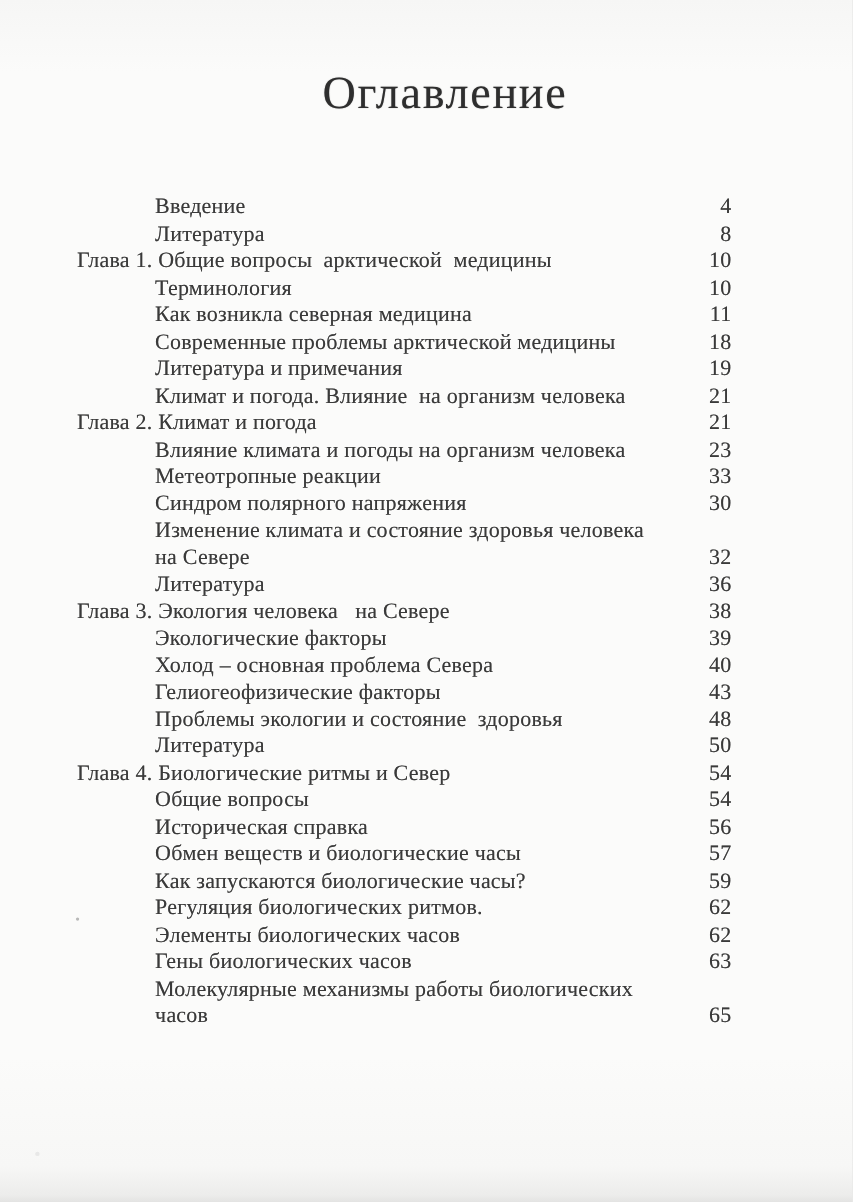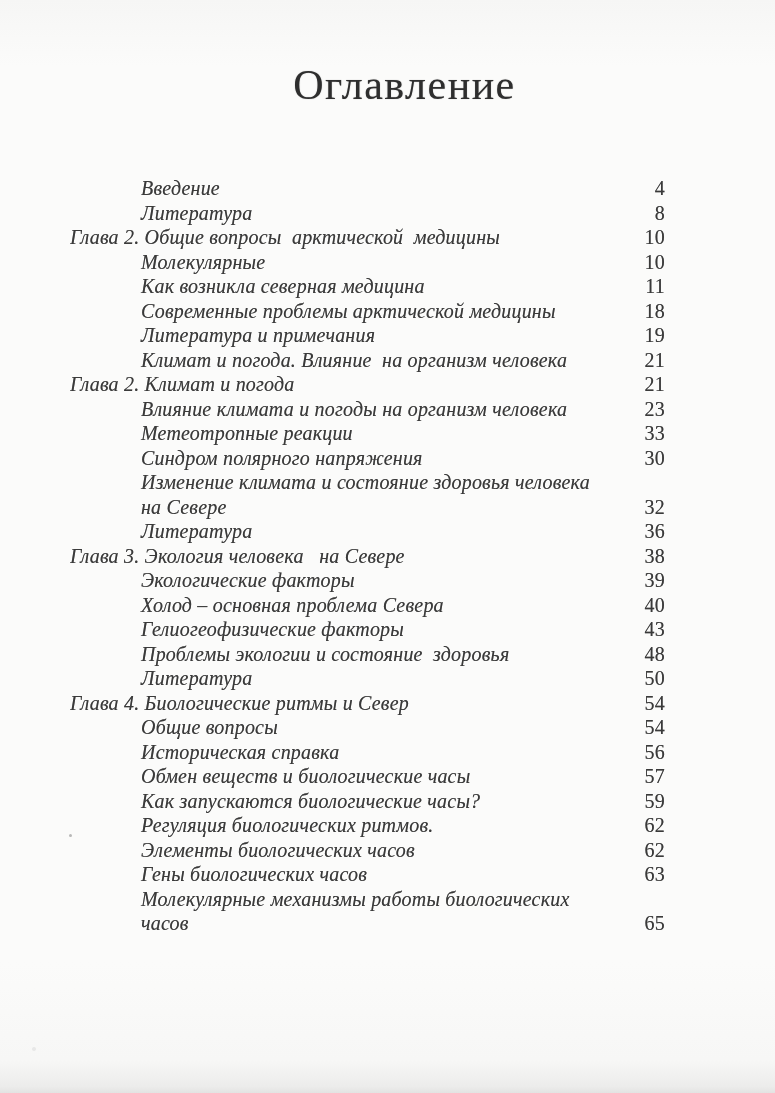--- a/index.html
+++ b/index.html
@@ -47,21 +47,20 @@
     align-items: baseline;
     line-height: 24.5px;
     font-size: 20px;
     letter-spacing: 0.2px;
   }
   .toc-title {
     flex: 1 1 auto;
     white-space: pre;
     overflow: hidden;
     text-shadow: 0 0 0.6px rgba(58,58,58,0.55);
-    font-style: italic;
   }
   .toc-row.sub .toc-title {
     padding-left: 71px;
   }
   .toc-page {
     flex: 0 0 44px;
     text-align: right;
     text-shadow: 0 0 0.6px rgba(58,58,58,0.55);
   }
   .speck {
@@ -81,25 +80,25 @@
   <div class="toc-list">
       <div class="toc-row sub">
         <span class="toc-title">Введение</span>
         <span class="toc-page">4</span>
       </div>
       <div class="toc-row sub">
         <span class="toc-title">Литература</span>
         <span class="toc-page">8</span>
       </div>
       <div class="toc-row chapter">
-        <span class="toc-title">Глава 2. Общие вопросы  арктической  медицины</span>
+        <span class="toc-title">Глава 1. Общие вопросы  арктической  медицины</span>
         <span class="toc-page">10</span>
       </div>
       <div class="toc-row sub">
-        <span class="toc-title">Молекулярные</span>
+        <span class="toc-title">Терминология</span>
         <span class="toc-page">10</span>
       </div>
       <div class="toc-row sub">
         <span class="toc-title">Как возникла северная медицина</span>
         <span class="toc-page">11</span>
       </div>
       <div class="toc-row sub">
         <span class="toc-title">Современные проблемы арктической медицины</span>
         <span class="toc-page">18</span>
       </div>

